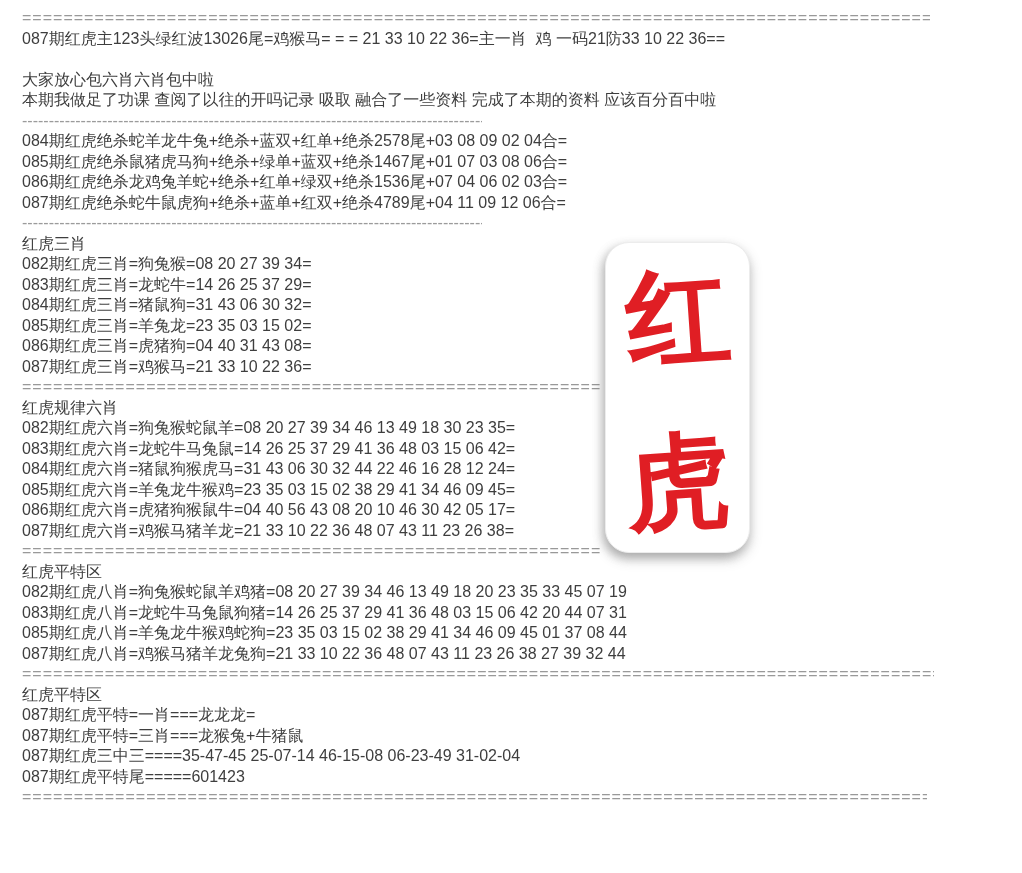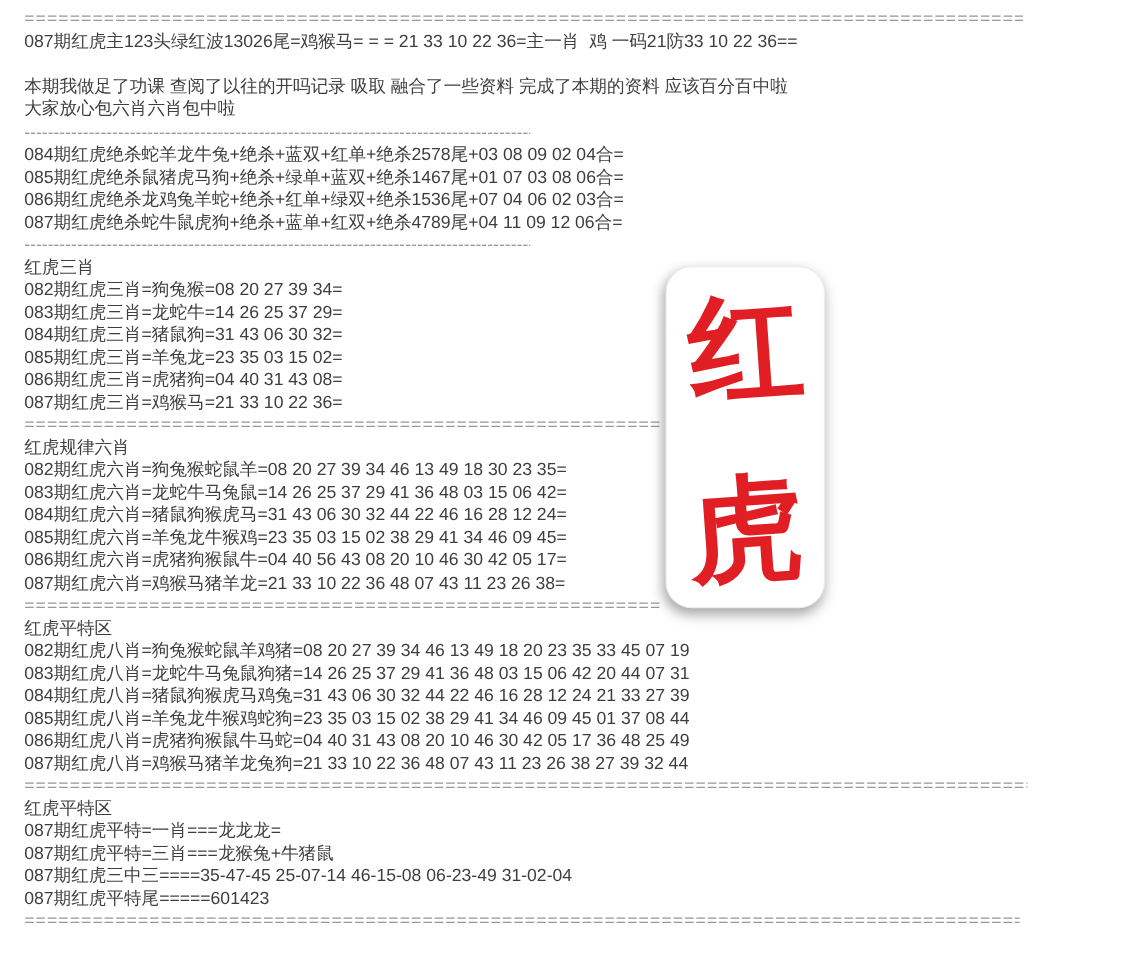--- a/index.html
+++ b/index.html
@@ -55,22 +55,22 @@
 </style>
 </head>
 <body>
 
 <div class="content">
 
   <div class="line sep w-top">==============================================================================================================</div>
 
   <div class="line">087期红虎主123头绿红波13026尾=鸡猴马= = = 21 33 10 22 36=主一肖  鸡 一码21防33 10 22 36==</div>
   <div class="line"></div>
+  <div class="line">大家放心包六肖六肖包中啦</div>
   <div class="line">本期我做足了功课 查阅了以往的开吗记录 吸取 融合了一些资料 完成了本期的资料 应该百分百中啦</div>
-  <div class="line">大家放心包六肖六肖包中啦</div>
 
   <div class="line sep sep-dash w-dash">----------------------------------------------------------------------------------------------------------------------------------------------------------------</div>
 
   <div class="line">084期红虎绝杀蛇羊龙牛兔+绝杀+蓝双+红单+绝杀2578尾+03 08 09 02 04合=</div>
   <div class="line">085期红虎绝杀鼠猪虎马狗+绝杀+绿单+蓝双+绝杀1467尾+01 07 03 08 06合=</div>
   <div class="line">086期红虎绝杀龙鸡兔羊蛇+绝杀+红单+绿双+绝杀1536尾+07 04 06 02 03合=</div>
   <div class="line">087期红虎绝杀蛇牛鼠虎狗+绝杀+蓝单+红双+绝杀4789尾+04 11 09 12 06合=</div>
 
   <div class="line sep sep-dash w-dash">----------------------------------------------------------------------------------------------------------------------------------------------------------------</div>
 
@@ -90,23 +90,21 @@
   <div class="line">084期红虎六肖=猪鼠狗猴虎马=31 43 06 30 32 44 22 46 16 28 12 24=</div>
   <div class="line">085期红虎六肖=羊兔龙牛猴鸡=23 35 03 15 02 38 29 41 34 46 09 45=</div>
   <div class="line">086期红虎六肖=虎猪狗猴鼠牛=04 40 56 43 08 20 10 46 30 42 05 17=</div>
   <div class="line">087期红虎六肖=鸡猴马猪羊龙=21 33 10 22 36 48 07 43 11 23 26 38=</div>
 
   <div class="line sep w-mid">==============================================================================================================</div>
 
   <div class="line">红虎平特区</div>
   <div class="line">082期红虎八肖=狗兔猴蛇鼠羊鸡猪=08 20 27 39 34 46 13 49 18 20 23 35 33 45 07 19</div>
   <div class="line">083期红虎八肖=龙蛇牛马兔鼠狗猪=14 26 25 37 29 41 36 48 03 15 06 42 20 44 07 31</div>
-  <div class="line">084期红虎八肖=猪鼠狗猴虎马鸡兔=31 43 06 30 32 44 22 46 16 28 12 24 21 33 27 39</div>
   <div class="line">085期红虎八肖=羊兔龙牛猴鸡蛇狗=23 35 03 15 02 38 29 41 34 46 09 45 01 37 08 44</div>
-  <div class="line">086期红虎八肖=虎猪狗猴鼠牛马蛇=04 40 31 43 08 20 10 46 30 42 05 17 36 48 25 49</div>
   <div class="line">087期红虎八肖=鸡猴马猪羊龙兔狗=21 33 10 22 36 48 07 43 11 23 26 38 27 39 32 44</div>
 
   <div class="line sep w-full">==============================================================================================================</div>
 
   <div class="line">红虎平特区</div>
   <div class="line">087期红虎平特=一肖===龙龙龙=</div>
   <div class="line">087期红虎平特=三肖===龙猴兔+牛猪鼠</div>
   <div class="line">087期红虎三中三====35-47-45 25-07-14 46-15-08 06-23-49 31-02-04</div>
   <div class="line">087期红虎平特尾=====601423</div>
 

